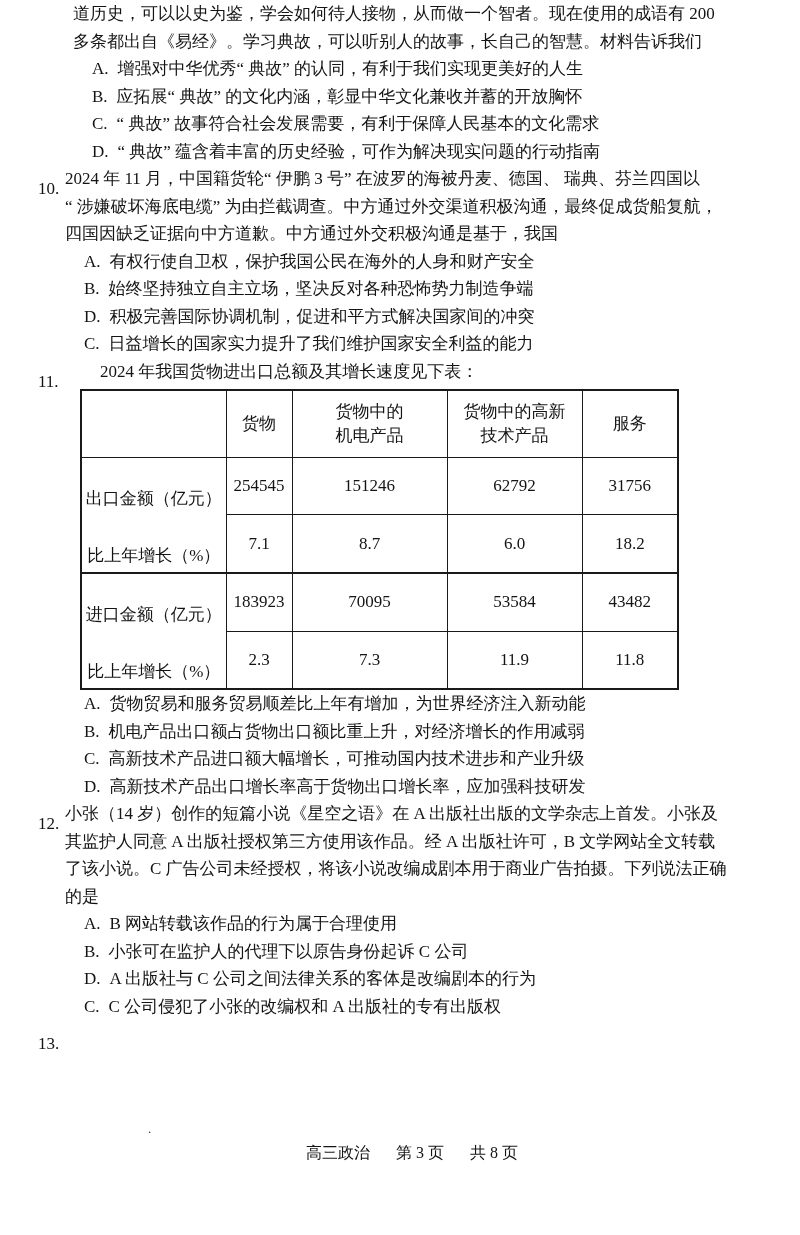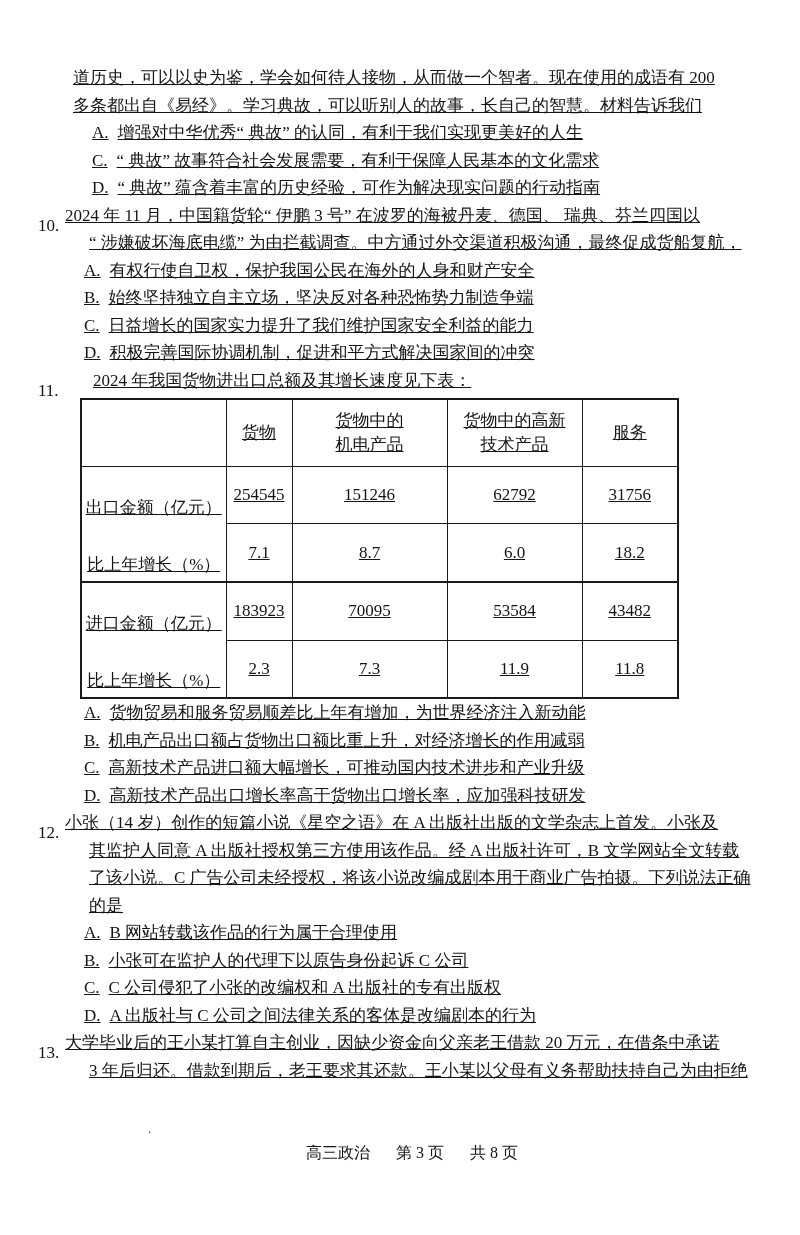--- a/index.html
+++ b/index.html
@@ -2,30 +2,30 @@
 <html><head>
 <meta charset="utf-8">
 <style>
   html,body{margin:0;padding:0;background:#ffffff;}
   body{width:800px;height:1235px;overflow:hidden;}
   .page{
     position:relative;width:800px;height:1235px;background:#ffffff;
     font-family:"Liberation Serif","DejaVu Serif",serif;
     color:#141414;font-size:17px;line-height:27.5px;
   }
-  .content{padding-top:64px;text-decoration:underline;}
+  .content{}
   .q{position:relative;}
   .qnum{position:absolute;left:38px;top:10px;white-space:nowrap;}
   .qbody{margin-left:65px;margin-right:24px;}
   .q9body{margin-left:73px;margin-right:24px;}
   .qline{white-space:nowrap;}
-  .cont{margin-left:24px;}
+  .cont{margin-left:0;}
   .opt{margin-left:19px;white-space:nowrap;}
   .optlabel{margin-right:9px;}
-  .q11-intro{margin-left:28px;}
+  .q11-intro{margin-left:35px;}
   .after-table{margin-left:13px;margin-top:7px;}
 
   table.data{
     border-collapse:collapse;table-layout:fixed;
     width:597px;margin:4px 0 0 15px;
     border:2.5px solid #1a1a1a;
   }
   table.data th,table.data td{
     border:1.5px solid #1a1a1a;padding:0;text-align:center;
     font-weight:normal;font-size:17px;
@@ -51,34 +51,36 @@
 <body>
 
 <div class="page">
   <div class="content">
 
     <div class="q">
       <div class="q9body">
         <div class="qline">道历史，可以以史为鉴，学会如何待人接物，从而做一个智者。现在使用的成语有 200</div>
         <div class="qline">多条都出自《易经》。学习典故，可以听别人的故事，长自己的智慧。材料告诉我们</div>
         <div class="opt"><span class="optlabel">A.</span><span>增强对中华优秀“ 典故” 的认同，有利于我们实现更美好的人生</span></div>
+        <div class="opt"><span class="optlabel">B.</span><span>应拓展“ 典故” 的文化内涵，彰显中华文化兼收并蓄的开放胸怀</span></div>
         <div class="opt"><span class="optlabel">C.</span><span>“ 典故” 故事符合社会发展需要，有利于保障人民基本的文化需求</span></div>
         <div class="opt"><span class="optlabel">D.</span><span>“ 典故” 蕴含着丰富的历史经验，可作为解决现实问题的行动指南</span></div>
       </div>
     </div>
 
     <div class="q">
       <div class="qnum">10.</div>
       <div class="qbody">
         <div class="qline">2024 年 11 月，中国籍货轮“ 伊鹏 3 号” 在波罗的海被丹麦、德国、 瑞典、芬兰四国以</div>
         <div class="qline cont">“ 涉嫌破坏海底电缆” 为由拦截调查。中方通过外交渠道积极沟通，最终促成货船复航，</div>
+        <div class="qline cont">四国因缺乏证据向中方道歉。中方通过外交积极沟通是基于，我国</div>
         <div class="opt"><span class="optlabel">A.</span><span>有权行使自卫权，保护我国公民在海外的人身和财产安全</span></div>
         <div class="opt"><span class="optlabel">B.</span><span>始终坚持独立自主立场，坚决反对各种恐怖势力制造争端</span></div>
+        <div class="opt"><span class="optlabel">D.</span><span>积极完善国际协调机制，促进和平方式解决国家间的冲突</span></div>
         <div class="opt"><span class="optlabel">C.</span><span>日益增长的国家实力提升了我们维护国家安全利益的能力</span></div>
-        <div class="opt"><span class="optlabel">D.</span><span>积极完善国际协调机制，促进和平方式解决国家间的冲突</span></div>
       </div>
     </div>
 
     <div class="q">
       <div class="qnum">11.</div>
       <div class="qbody">
         <div class="qline q11-intro">2024 年我国货物进出口总额及其增长速度见下表：</div>
 
         <table class="data">
           <colgroup>
@@ -150,31 +152,27 @@
 
     <div class="q">
       <div class="qnum">12.</div>
       <div class="qbody">
         <div class="qline">小张（14 岁）创作的短篇小说《星空之语》在 A 出版社出版的文学杂志上首发。小张及</div>
         <div class="qline cont">其监护人同意 A 出版社授权第三方使用该作品。经 A 出版社许可，B 文学网站全文转载</div>
         <div class="qline cont">了该小说。C 广告公司未经授权，将该小说改编成剧本用于商业广告拍摄。下列说法正确</div>
         <div class="qline cont">的是</div>
         <div class="opt"><span class="optlabel">A.</span><span>B 网站转载该作品的行为属于合理使用</span></div>
         <div class="opt"><span class="optlabel">B.</span><span>小张可在监护人的代理下以原告身份起诉 C 公司</span></div>
+        <div class="opt"><span class="optlabel">D.</span><span>A 出版社与 C 公司之间法律关系的客体是改编剧本的行为</span></div>
         <div class="opt"><span class="optlabel">C.</span><span>C 公司侵犯了小张的改编权和 A 出版社的专有出版权</span></div>
-        <div class="opt"><span class="optlabel">D.</span><span>A 出版社与 C 公司之间法律关系的客体是改编剧本的行为</span></div>
       </div>
     </div>
 
     <div class="q">
       <div class="qnum">13.</div>
-      <div class="qbody">
-        <div class="qline">大学毕业后的王小某打算自主创业，因缺少资金向父亲老王借款 20 万元，在借条中承诺</div>
-        <div class="qline cont">3 年后归还。借款到期后，老王要求其还款。王小某以父母有义务帮助扶持自己为由拒绝</div>
-      </div>
     </div>
 
   </div>
 
   <div class="stray">.</div>
 
   <div class="footer">
     <span>高三政治</span>
     <span>第 3 页</span>
     <span>共 8 页</span>

